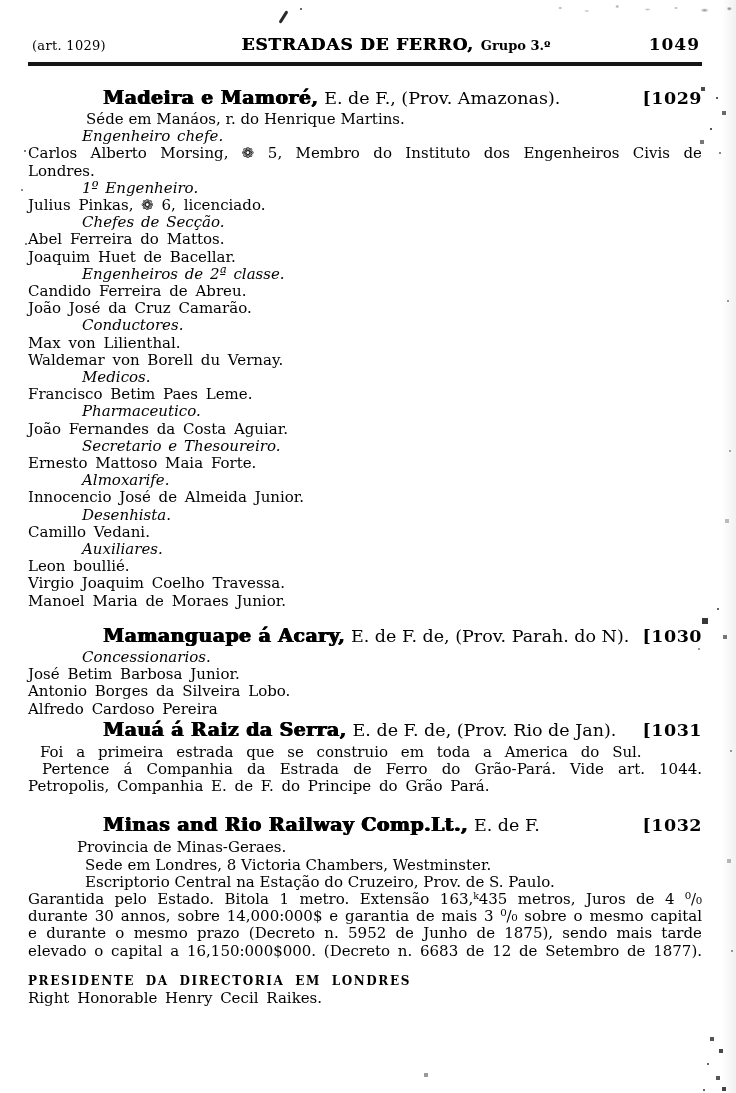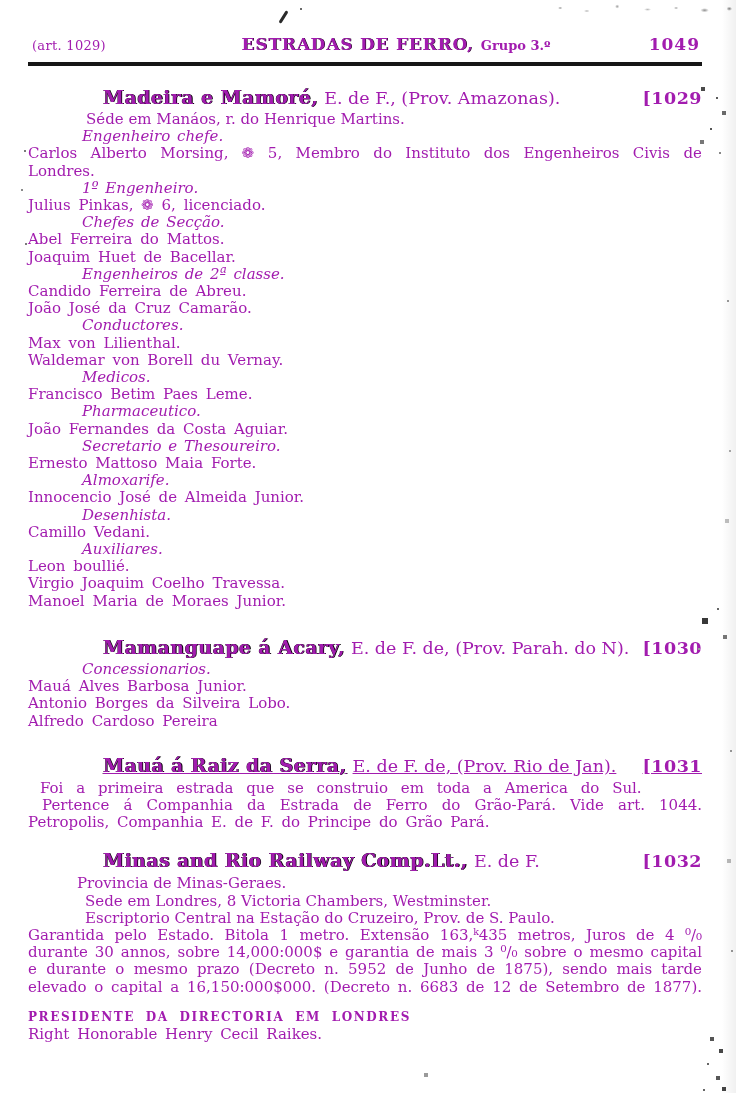--- a/index.html
+++ b/index.html
@@ -1,18 +1,18 @@
 <!DOCTYPE html>
 <html><head>
 <meta charset="utf-8">
 <style>
   html,body{margin:0;padding:0;background:#e8e8e8;}
   .page{
     position:relative; width:736px; height:1093px; margin:0 auto;
-    background:#ffffff; color:#a21caf; overflow:hidden;
+    background:#ffffff; color:#000000; overflow:hidden;
     font-family:"DejaVu Serif","Liberation Serif","DejaVu Sans",serif;
   }
   .content{padding:0 34px 0 28px;}
 
   
   .running-head{
     display:flex; align-items:baseline; margin:34px 0 0 0;
     padding:0 2px 8px 4px; border-bottom:4px solid #161616;
   }
   .rh-left{font-size:13px; width:130px; letter-spacing:.3px;}
@@ -20,22 +20,22 @@
   .rh-title{font-weight:bold; font-size:17px; letter-spacing:.8px; text-shadow:.5px 0 0 #000;}
   .rh-group{font-weight:bold; font-size:13px; margin-left:7px;}
   .rh-page{font-size:17px; font-weight:bold; width:70px; text-align:right; letter-spacing:1px;}
 
   
   .heading{display:flex; align-items:baseline; margin-left:75px; line-height:23px; white-space:nowrap;justify-content:space-between;}
   .h-main{font-weight:bold; font-size:19px; letter-spacing:.4px; text-shadow:.8px 0 0 #000,-.3px 0 0 #000;}
   .h-sub{font-size:17.5px; margin-left:6px;}
   .h-ref{margin-left:auto; font-size:17.5px; font-weight:bold; letter-spacing:.5px;}
   .mt-a{margin-top:20px; margin-bottom:1px;}
-  .mt-b{margin-top:26px; margin-bottom:1px;}
-  .mt-c{margin-top:24px; margin-bottom:2px;text-decoration:underline;}
+  .mt-b{margin-top:14px; margin-bottom:1px;}
+  .mt-c{margin-bottom:2px;}
   .mt-d{margin-top:18px; margin-bottom:2px;}
 
   
   .line{font-size:15px; line-height:17.2px;}
   .name{word-spacing:3px;}
   .addr{margin-left:58px;}
   .role{font-style:italic; margin-left:54px; word-spacing:2px;}
   .jline{text-align:justify; text-align-last:justify;}
   .spread{word-spacing:8px; text-indent:12px;}
   .indent1{text-indent:14px;}
@@ -125,21 +125,21 @@
       <div class="line name">Manoel Maria de Moraes Junior.</div>
     </section>
 
     <section>
       <div class="heading mt-b">
         <span class="h-main">Mamanguape á Acary,</span>
         <span class="h-sub">E. de F. de, (Prov. Parah. do N).</span>
         <span class="h-ref">[1030</span>
       </div>
       <div class="line role">Concessionarios.</div>
-      <div class="line name">Mauá Alves Barbosa Junior.</div>
+      <div class="line name">José Betim Barbosa Junior.</div>
       <div class="line name">Antonio Borges da Silveira Lobo.</div>
       <div class="line name">Alfredo Cardoso Pereira</div>
     </section>
 
     <section>
       <div class="heading mt-c">
         <span class="h-main">Mauá á Raiz da Serra,</span>
         <span class="h-sub">E. de F. de, (Prov. Rio de Jan).</span>
         <span class="h-ref">[1031</span>
       </div>

